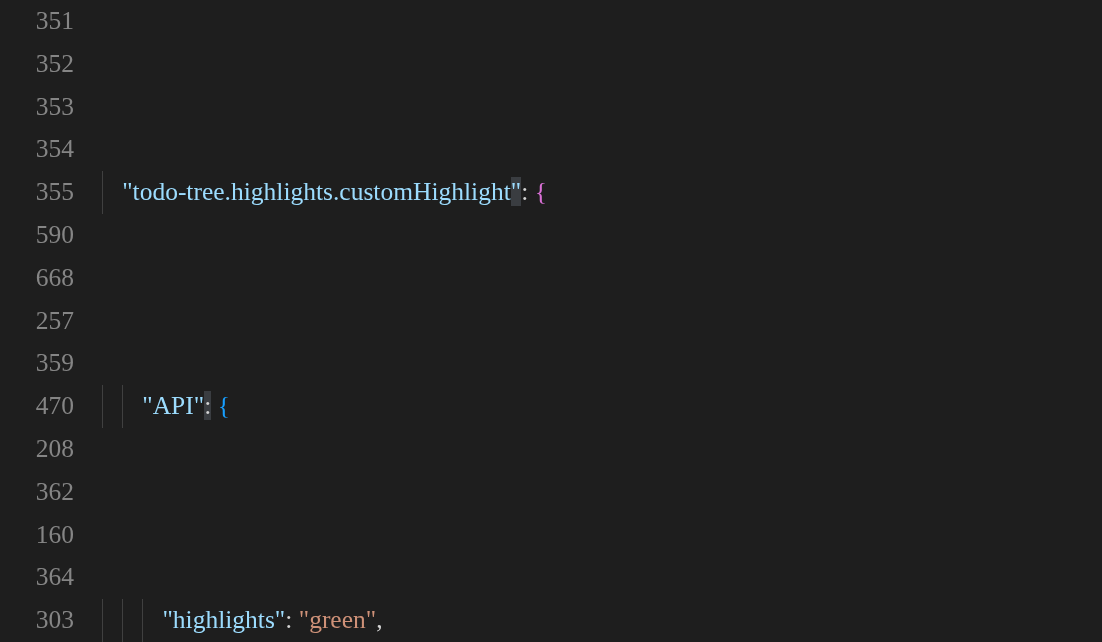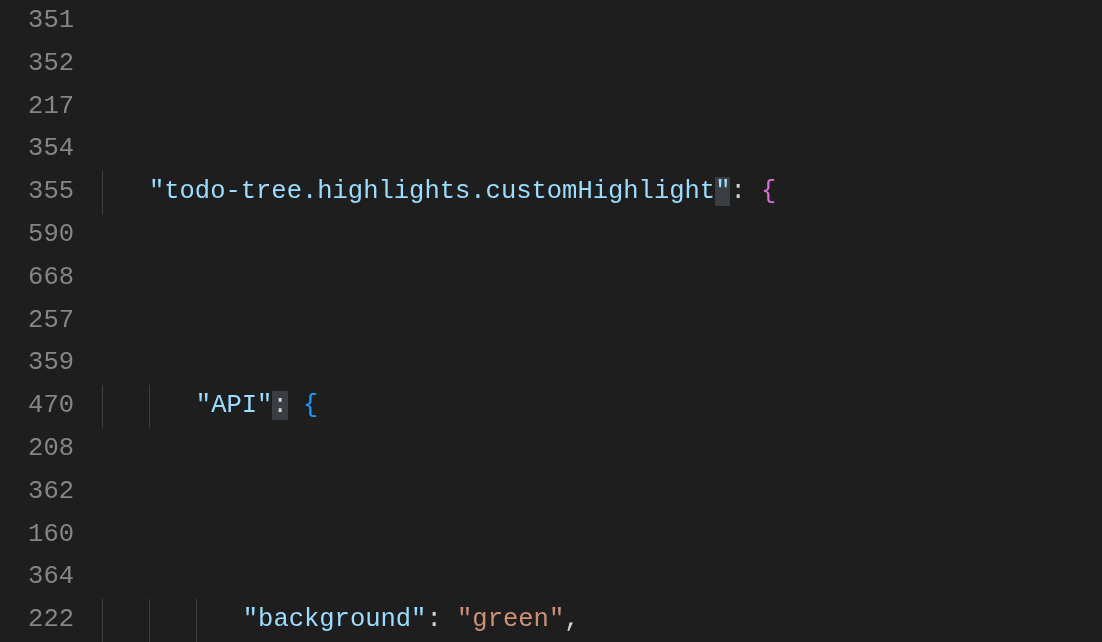--- a/index.html
+++ b/index.html
@@ -11,20 +11,21 @@
     font-size: 25.5px;
     line-height: 42.8px;
     overflow: hidden;
     font-variant-ligatures: none;
   }
   .editor {
     display: flex;
     width: 100%;
     height: 100%;
     padding-top: 0;
+    font-family: Liberation Serif, serif;
   }
   .gutter {
     background: #1e1e1e;
     color: #858585;
     text-align: right;
     padding-right: 28px;
     padding-left: 8px;
     user-select: none;
     flex: 0 0 auto;
     width: 102px;
@@ -57,45 +58,45 @@
   .hlbox { background: #3a3d41; }
   .pad { display:inline-block; }
 </style>
 </head>
 <body>
 
 <div class="editor">
   <div class="gutter">
     <div class="ln">351</div>
     <div class="ln">352</div>
-    <div class="ln">217</div>
+    <div class="ln">353</div>
     <div class="ln">354</div>
     <div class="ln">355</div>
     <div class="ln">590</div>
     <div class="ln">668</div>
     <div class="ln">257</div>
     <div class="ln">359</div>
     <div class="ln">470</div>
     <div class="ln">208</div>
     <div class="ln">362</div>
     <div class="ln">160</div>
     <div class="ln">364</div>
-    <div class="ln">222</div>
+    <div class="ln">303</div>
   </div>
 
   <div class="code">
 
     
     <div class="line"><span class="guide"></span><span class="pad">   </span><span class="key"><span>"</span><span>todo-tree.highlights.customHighlight</span><span class="hlbox">"</span></span><span class="colon">:</span> <span class="brace">{</span></div>
 
     
     <div class="line"><span class="guide"></span><span class="pad">   </span><span class="guide"></span><span class="pad">   </span><span class="key"><span>"</span><span>API</span><span>"</span></span><span class="colon hlbox">:</span> <span class="brace2">{</span></div>
 
     
-    <div class="line"><span class="guide"></span><span class="pad">   </span><span class="guide"></span><span class="pad">   </span><span class="guide"></span><span class="pad">   </span><span class="key"><span>"</span><span>background</span><span>"</span></span><span class="colon">:</span> <span class="string"><span>"</span><span>green</span><span>"</span></span><span class="punct">,</span></div>
+    <div class="line"><span class="guide"></span><span class="pad">   </span><span class="guide"></span><span class="pad">   </span><span class="guide"></span><span class="pad">   </span><span class="key"><span>"</span><span>highlights</span><span>"</span></span><span class="colon">:</span> <span class="string"><span>"</span><span>green</span><span>"</span></span><span class="punct">,</span></div>
 
     
     
 
     
     
 
     
     
 

